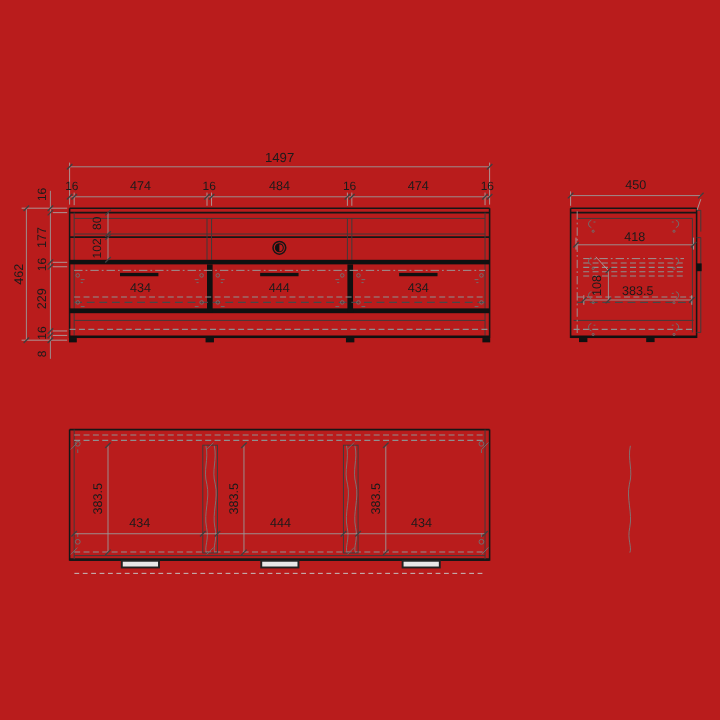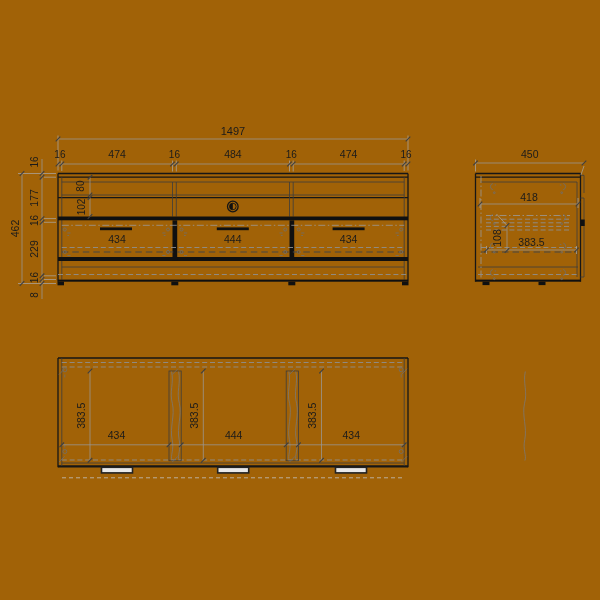--- a/index.html
+++ b/index.html
@@ -1,16 +1,16 @@
 <!DOCTYPE html>
 <html><head>
 <meta charset="utf-8">
 <style>
   html,body{margin:0;padding:0;background:#fff;}
-  #stage{width:600px;height:600px;background:#a16207;position:relative;overflow:hidden;}
+  #stage{width:600px;height:600px;background:#b91c1c;position:relative;overflow:hidden;}
   svg text{font-family:"Liberation Sans","DejaVu Sans",sans-serif;font-size:10.5px;fill:#1b1b1b;}
   svg text.sm{font-size:10px;}
   svg text.lg{font-size:11px;}
   .ln{stroke:#161616;stroke-width:1.3;fill:none;}
   .ln2{stroke:#161616;stroke-width:2.2;fill:none;}
   .tn{stroke:#3c3c3c;stroke-width:0.8;fill:none;}
   .blk{fill:#101010;stroke:none;}
   .dsh{stroke:#8f8f8f;stroke-width:0.9;stroke-dasharray:5,2.8;fill:none;}
   .dshB{stroke:#474747;stroke-width:1.15;stroke-dasharray:6.5,4;fill:none;}
   .dshL{stroke:#c4c4c4;stroke-width:0.8;stroke-dasharray:4,3;fill:none;}

